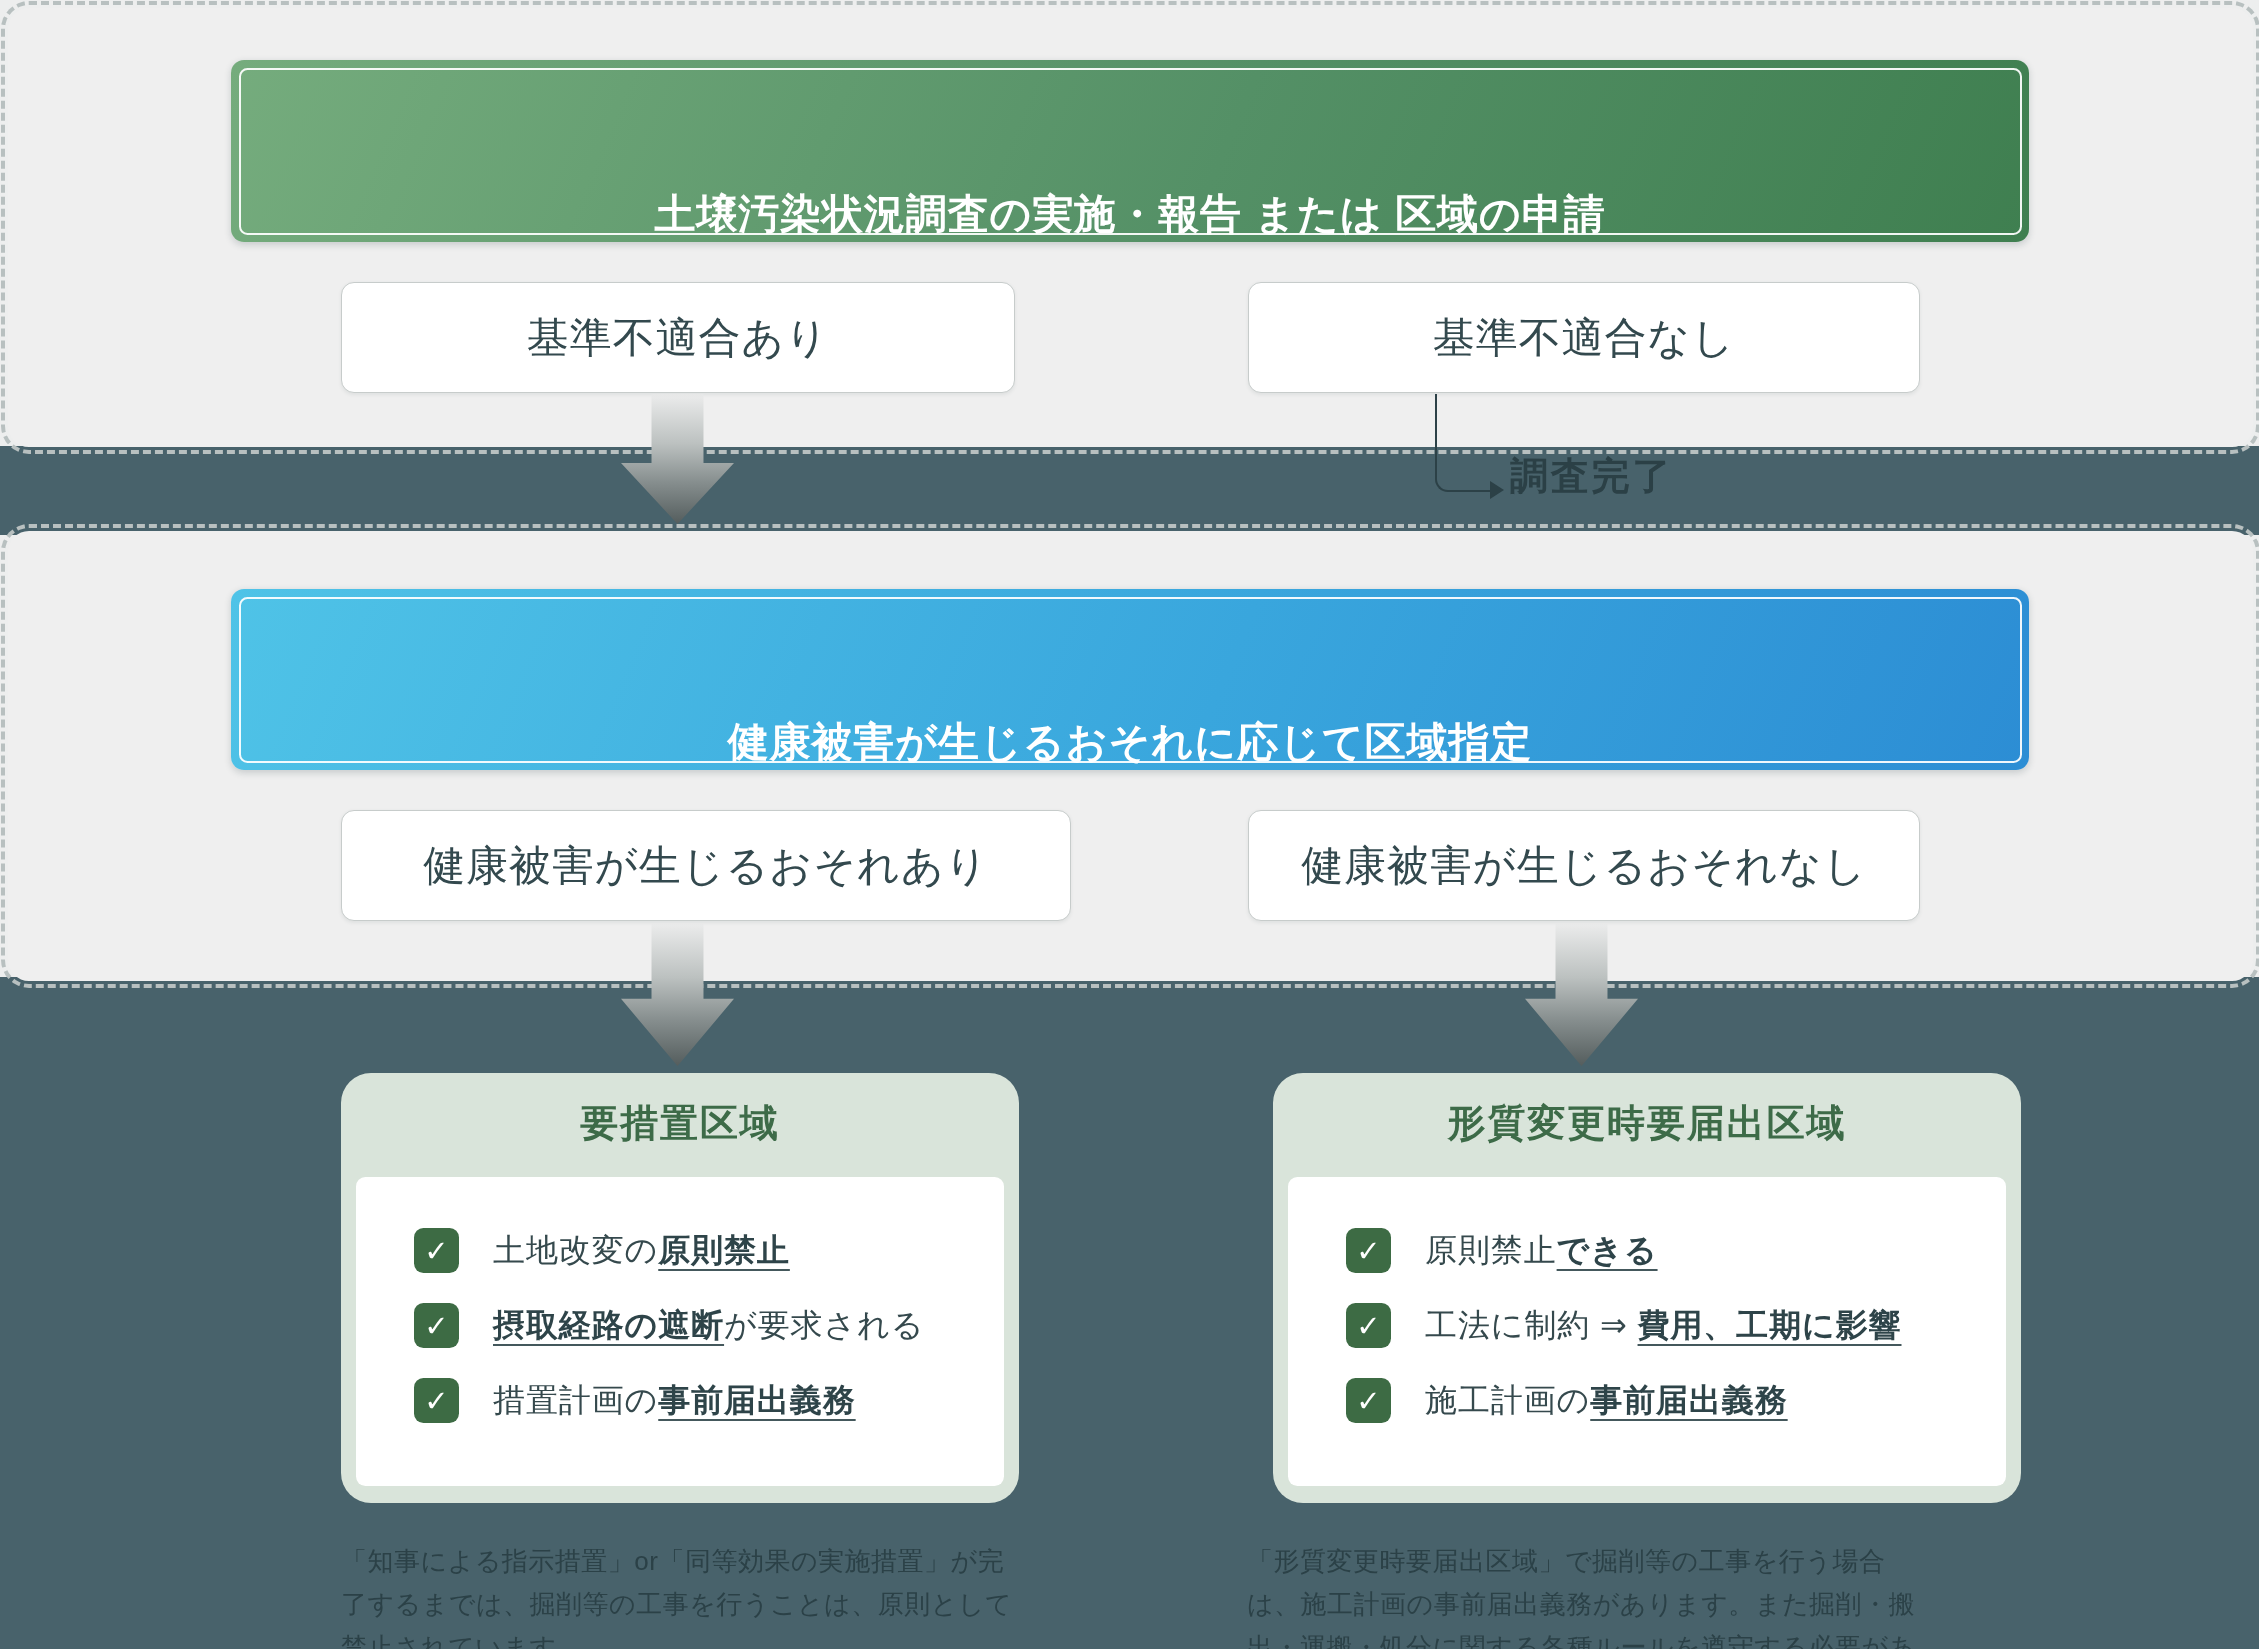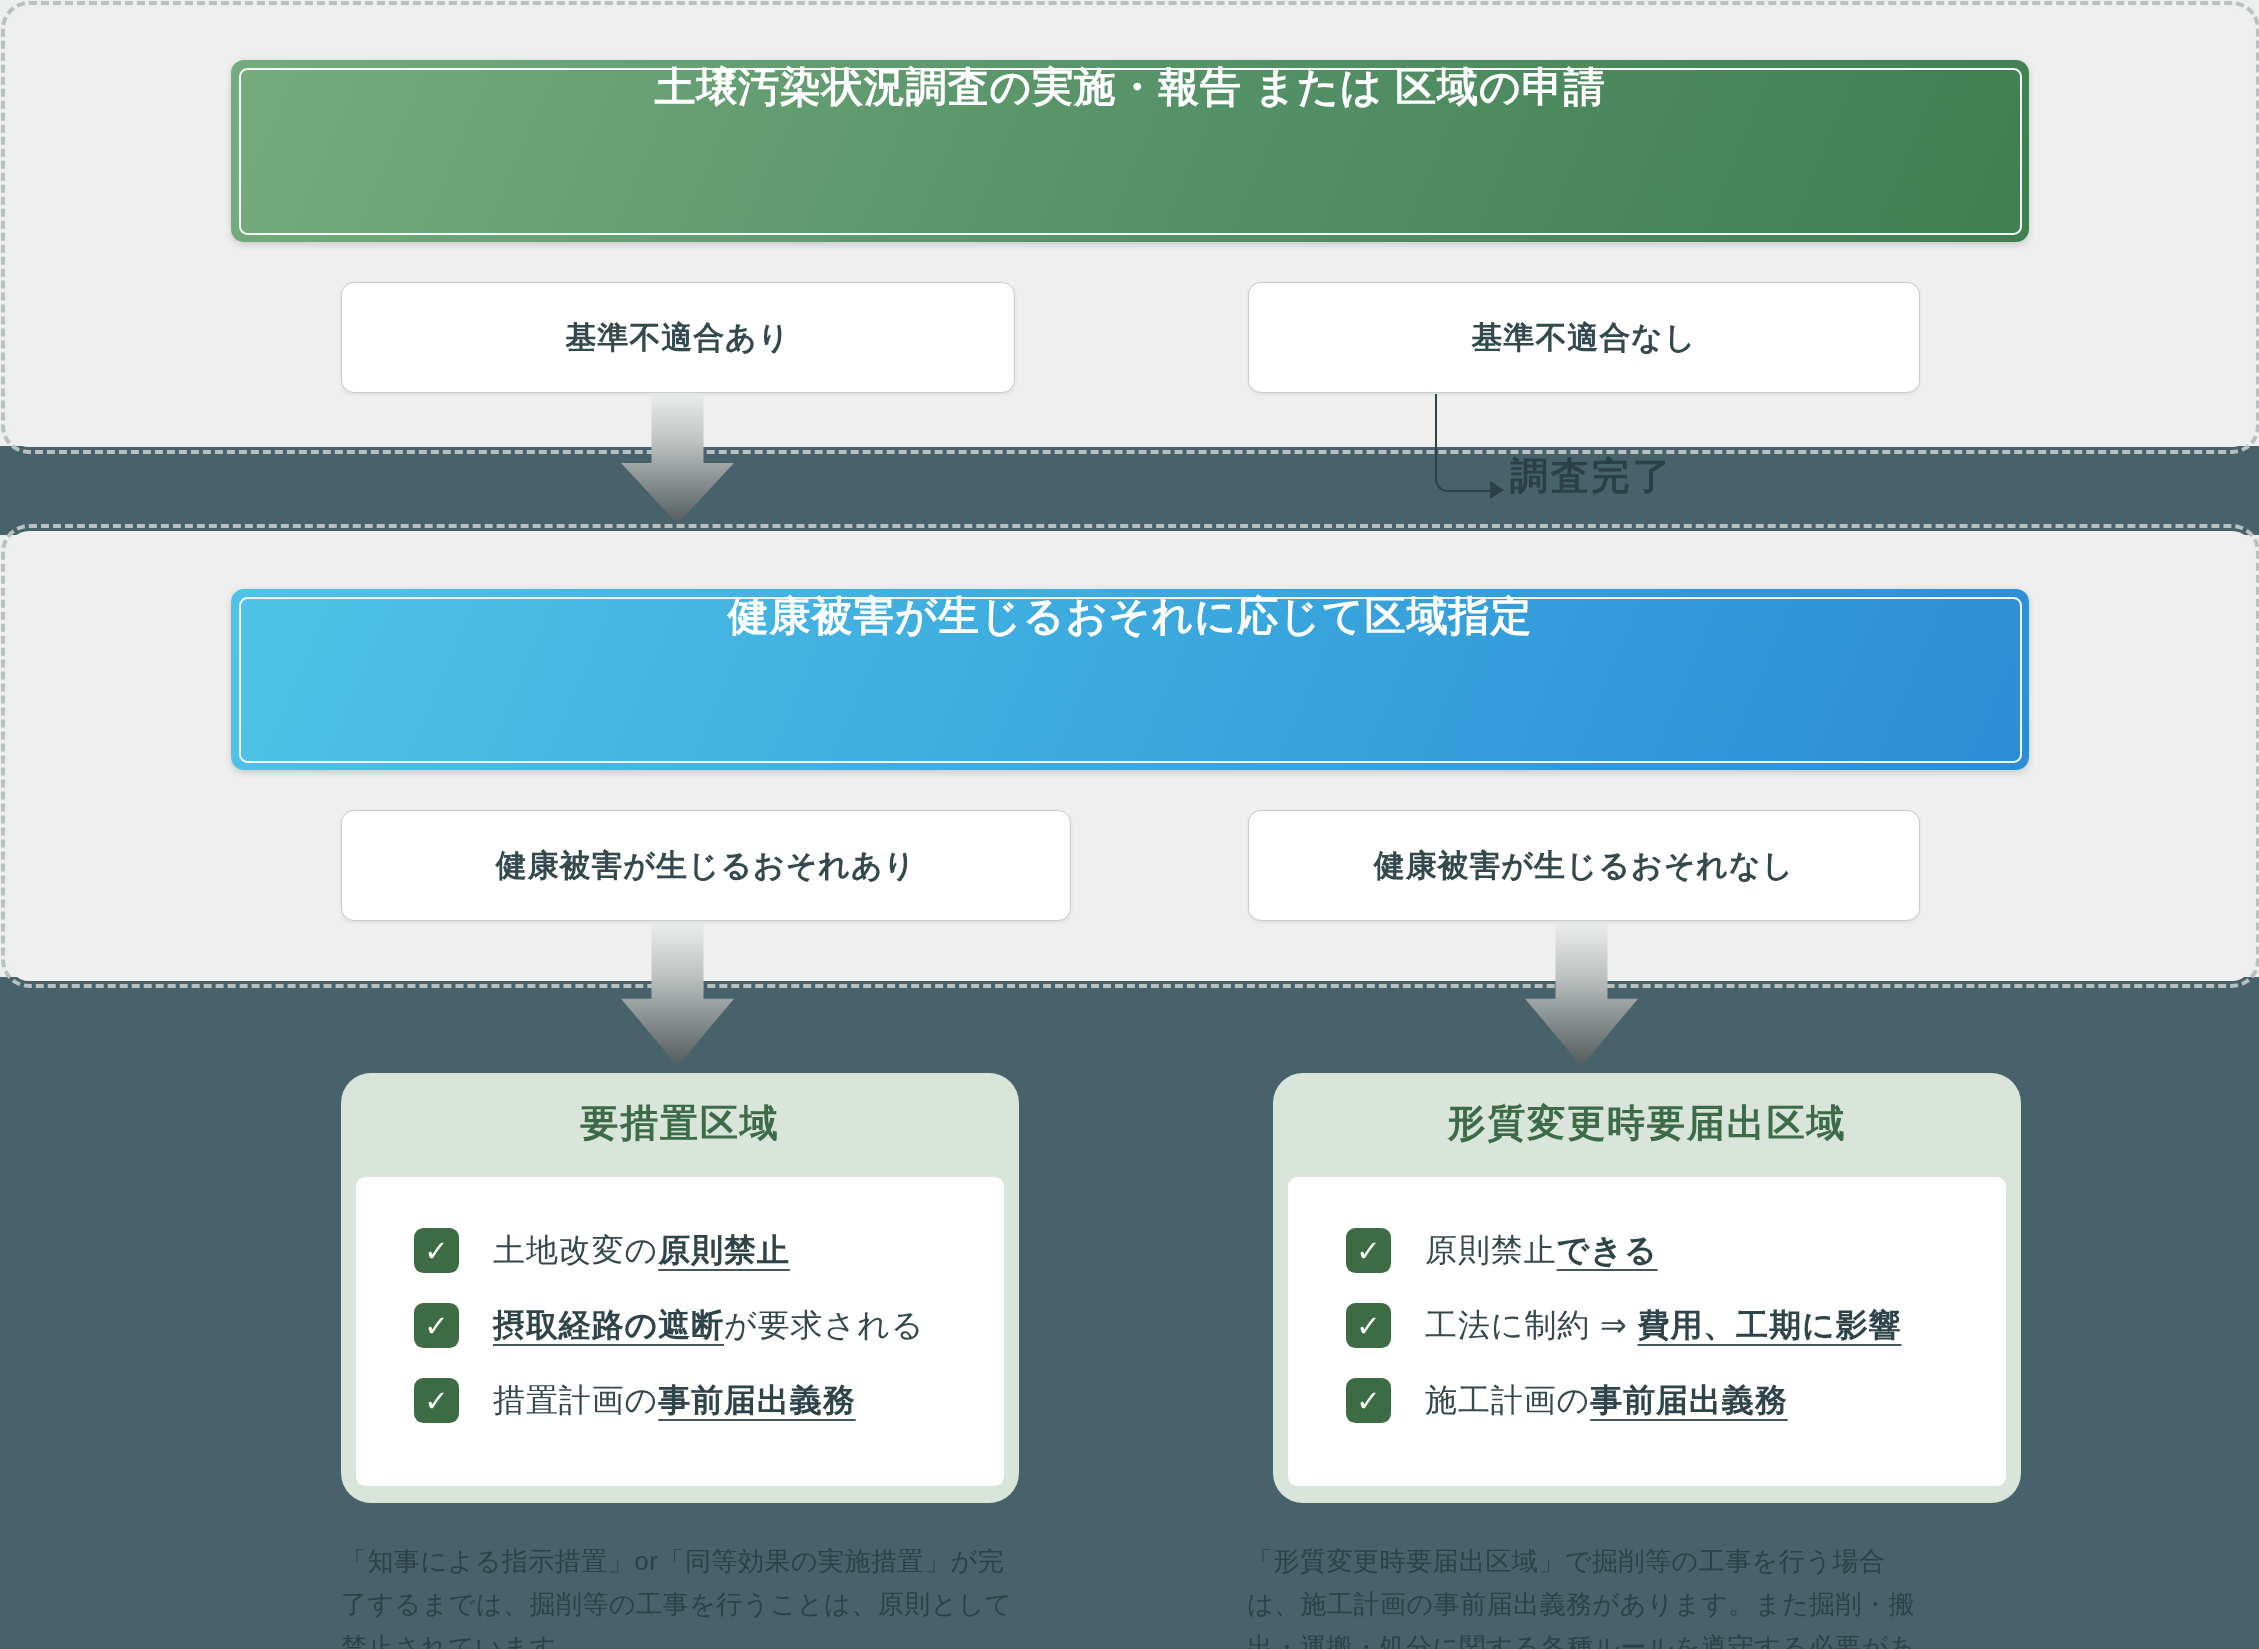--- a/index.html
+++ b/index.html
@@ -20,41 +20,41 @@
     position: absolute; left: 7.5px; right: 7.5px;
     background: #efefef; border-radius: 21px;
     outline: 4.7px dashed #b8c0c0; outline-offset: 3.8px;
   }
   .panel-1 { top: 7.5px; height: 439px; }
   .panel-2 { top: 531px; height: 450px; }
 
   
   .step-header {
     position: absolute; left: 231px; width: 1798px;
-    border-radius: 13px; display: flex; align-items: flex-start; justify-content: center;
+    border-radius: 13px; display: flex; align-items: flex-end; justify-content: center;
     box-shadow: 0 2.8px 7.5px rgba(30,50,55,0.18);
   }
   .step-header .inner-border {
     position: absolute; inset: 7.5px; border: 2.8px solid rgba(255,255,255,0.93);
     border-radius: 8.5px; pointer-events: none;
   }
   .step-header .step-title {
     color: #ffffff; font-size: 41px; font-weight: 700; letter-spacing: 0.9px;
     position: relative; text-align: center;
   }
   .header-green { top: 60px; height: 182px; background: linear-gradient(113deg, #75ac7d 0%, #549066 55%, #3f7f50 100%); }
   .header-blue  { top: 589px; height: 181px; background: linear-gradient(113deg, #4fc3e7 0%, #39a6dd 55%, #2c8dd4 100%); }
 
   
   .branch-box {
     position: absolute; height: 111px; background: #ffffff;
     border: 1.9px solid #c7cccb; border-radius: 13px;
     display: flex; align-items: center; justify-content: center;
     box-shadow: 0 1.9px 3.8px rgba(40,60,65,0.08);
-    color: #33494e; font-size: 31px; font-weight: 700; letter-spacing: 0.9px;
+    color: #33494e; font-size: 42px; font-weight: 400; letter-spacing: 0.9px;
   }
   .box-a1 { left: 341px;  top: 282px; width: 674px; }
   .box-a2 { left: 1248px; top: 282px; width: 672px; justify-content: center; }
   .box-b1 { left: 341px;  top: 810px; width: 730px; }
   .box-b2 { left: 1248px; top: 810px; width: 672px; }
 
   
   .flow-arrow {
     position: absolute; width: 113px;
     clip-path: polygon(27% 0%, 73% 0%, 73% 53%, 100% 53%, 50% 100%, 0% 53%, 27% 53%);

